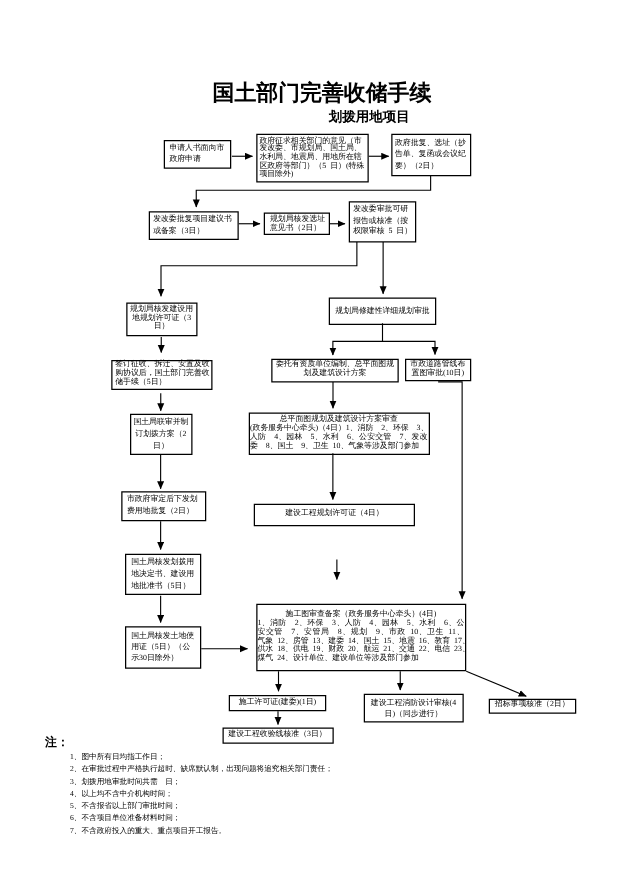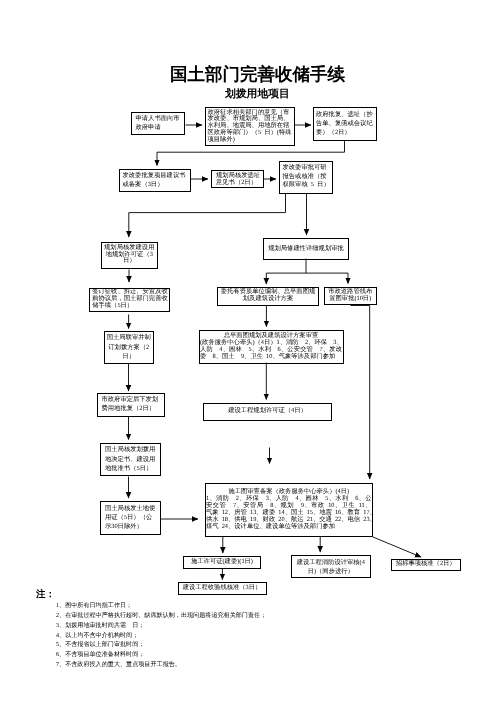--- a/index.html
+++ b/index.html
@@ -3,21 +3,21 @@
 <meta charset="utf-8">
 <style>
   html,body{margin:0;padding:0;background:#fff;}
   body{width:503px;height:711px;position:relative;overflow:hidden;
        font-family:"Liberation Serif",serif;color:#000;
        -webkit-font-smoothing:antialiased;text-rendering:geometricPrecision;}
   #page{position:absolute;left:0;top:0;width:503px;height:711px;}
   .ttl{position:absolute;font-family:"Liberation Sans",sans-serif;font-weight:bold;
        white-space:nowrap;letter-spacing:0;}
   .sub{position:absolute;font-family:"Liberation Sans",sans-serif;font-weight:bold;
-       white-space:nowrap;}
+       white-space:nowrap;margin-left:38px;}
   .tl{text-align:justify;text-align-last:justify;white-space:nowrap;}
   .tl.last{text-align-last:left;}
   .boxcol{flex-direction:column;align-items:stretch;justify-content:center;}
   .box{position:absolute;box-sizing:border-box;border:1px solid #000;
        display:flex;align-items:center;justify-content:center;text-align:center;
        font-size:6.3px;letter-spacing:0px;word-spacing:1.55px;padding:0 2px;}
   svg.conn{position:absolute;left:0;top:0;width:503px;height:711px;overflow:visible;}
   .notes{position:absolute;}
   .notes .lbl{position:absolute;font-family:"Liberation Sans",sans-serif;font-weight:bold;}
   .notes ul{list-style:none;margin:0;padding:0;position:absolute;}

